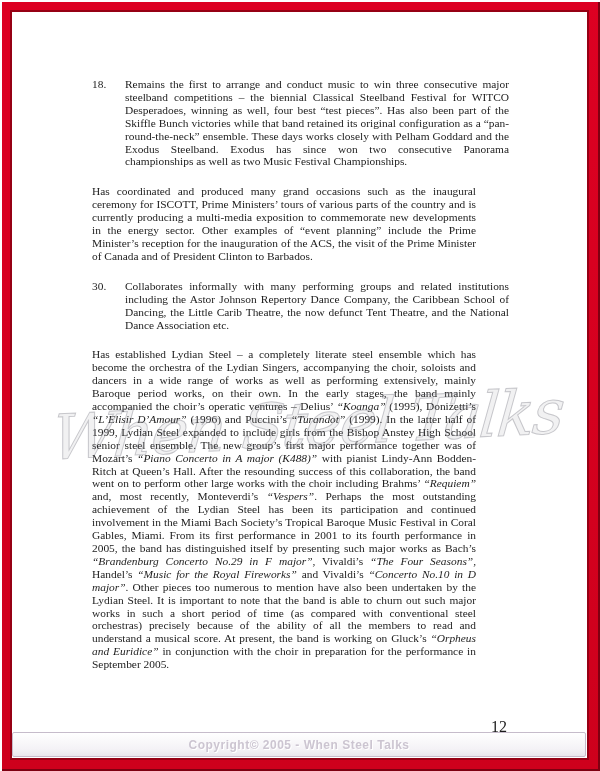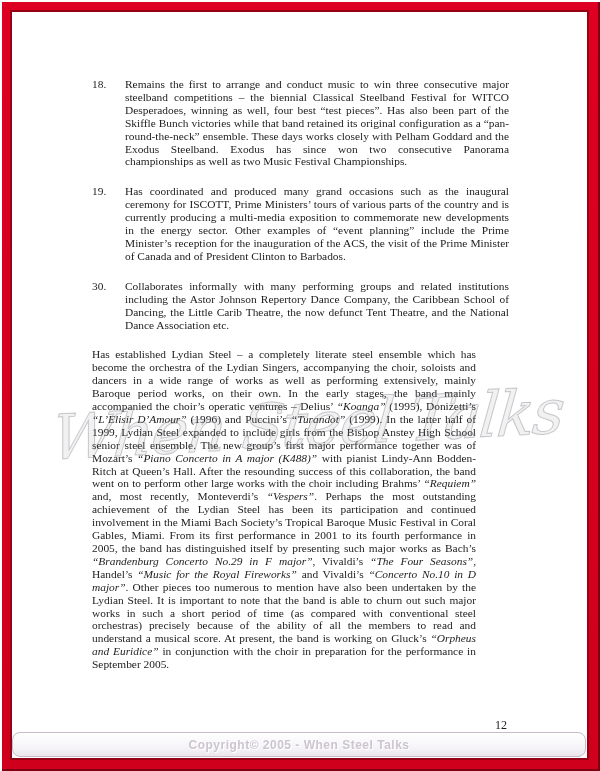--- a/index.html
+++ b/index.html
@@ -37,26 +37,26 @@
     font-family: "DejaVu Serif", serif; font-style: italic;
     font-size: 62px; white-space: nowrap; letter-spacing: -2px;
     color: rgba(120,120,130,0.10);
     -webkit-text-stroke: 1px rgba(125,125,135,0.40);
     transform: rotate(-3deg) skewX(-8deg);
     pointer-events: none;
   }
 
   .page-number {
     position: absolute; top: 706px; right: 80px;
-    font-size: 12px; color: #1c1c1c;
+    font-size: 16px; color: #1c1c1c;
   }
 
   .footer-bar {
     position: absolute; left: 0; right: 1px; bottom: 1px; height: 23px;
-    border: 1px solid #c6bccb; border-radius: 8px;
+    border: 1px solid #c6bccb; border-radius: 2px;
     background: linear-gradient(180deg, #ffffff 0%, #f4f2f6 70%, #e9e6ec 100%);
     display: flex; align-items: center; justify-content: center;
   }
   .footer-text {
     font-family: "Liberation Sans", sans-serif; font-weight: bold;
     font-size: 12px; letter-spacing: 0.5px;
     color: #ccc5d1;
     text-shadow: 1px 1px 0 #ffffff;
   }
 </style>
@@ -66,21 +66,20 @@
 <div class="page">
   <div class="frame">
     <div class="content">
 
       <div class="text-block" id="paragraphs">
           <div class="para">
             <div class="para-num">18.</div>
             <div class="para-body"><span>Remains the first to arrange and conduct music to win three consecutive major steelband competitions – the biennial Classical Steelband Festival for WITCO Desperadoes, winning as well, four best “test pieces”. Has also been part of the Skiffle Bunch victories while that band retained its original configuration as a “pan-round-the-neck” ensemble. These days works closely with Pelham Goddard and the Exodus Steelband. Exodus has since won two consecutive Panorama championships as well as two Music Festival Championships.</span></div>
           </div>
           <div class="para">
-            <div class="para-num">19.</div>
             <div class="para-body"><span>Has coordinated and produced many grand occasions such as the inaugural ceremony for ISCOTT, Prime Ministers’ tours of various parts of the country and is currently producing a multi-media exposition to commemorate new developments in the energy sector. Other examples of “event planning” include the Prime Minister’s reception for the inauguration of the ACS, the visit of the Prime Minister of Canada and of President Clinton to Barbados.</span></div>
           </div>
           <div class="para">
             <div class="para-num">30.</div>
             <div class="para-body"><span>Collaborates informally with many performing groups and related institutions including the Astor Johnson Repertory Dance Company, the Caribbean School of Dancing, the Little Carib Theatre, the now defunct Tent Theatre, and the National Dance Association etc.</span></div>
           </div>
           <div class="para">
             <div class="para-body"><span>Has established Lydian Steel – a completely literate steel ensemble which has become the orchestra of the Lydian Singers, accompanying the choir, soloists and dancers in a wide range of works as well as performing extensively, mainly Baroque period works, on their own. In the early stages, the band mainly accompanied the choir’s operatic ventures – Delius’ </span><i>“Koanga”</i><span> (1995), Donizetti’s </span><i>“L’Elisir D’Amour”</i><span> (1996) and Puccini’s </span><i>“Turandot”</i><span> (1999). In the latter half of 1999, Lydian Steel expanded to include girls from the Bishop Anstey High School senior steel ensemble. The new group’s first major performance together was of Mozart’s </span><i>“Piano Concerto in A major (K488)”</i><span> with pianist Lindy-Ann Bodden-Ritch at Queen’s Hall. After the resounding success of this collaboration, the band went on to perform other large works with the choir including Brahms’ </span><i>“Requiem”</i><span> and, most recently, Monteverdi’s </span><i>“Vespers”</i><span>. Perhaps the most outstanding achievement of the Lydian Steel has been its participation and continued involvement in the Miami Bach Society’s Tropical Baroque Music Festival in Coral Gables, Miami. From its first performance in 2001 to its fourth performance in 2005, the band has distinguished itself by presenting such major works as Bach’s </span><i>“Brandenburg Concerto No.29 in F major”</i><span>, Vivaldi’s </span><i>“The Four Seasons”</i><span>, Handel’s </span><i>“Music for the Royal Fireworks”</i><span> and Vivaldi’s </span><i>“Concerto No.10 in D major”</i><span>. Other pieces too numerous to mention have also been undertaken by the Lydian Steel. It is important to note that the band is able to churn out such major works in such a short period of time (as compared with conventional steel orchestras) precisely because of the ability of all the members to read and understand a musical score. At present, the band is working on Gluck’s </span><i>“Orpheus and Euridice”</i><span> in conjunction with the choir in preparation for the performance in September 2005.</span></div>
           </div>
         </div>

